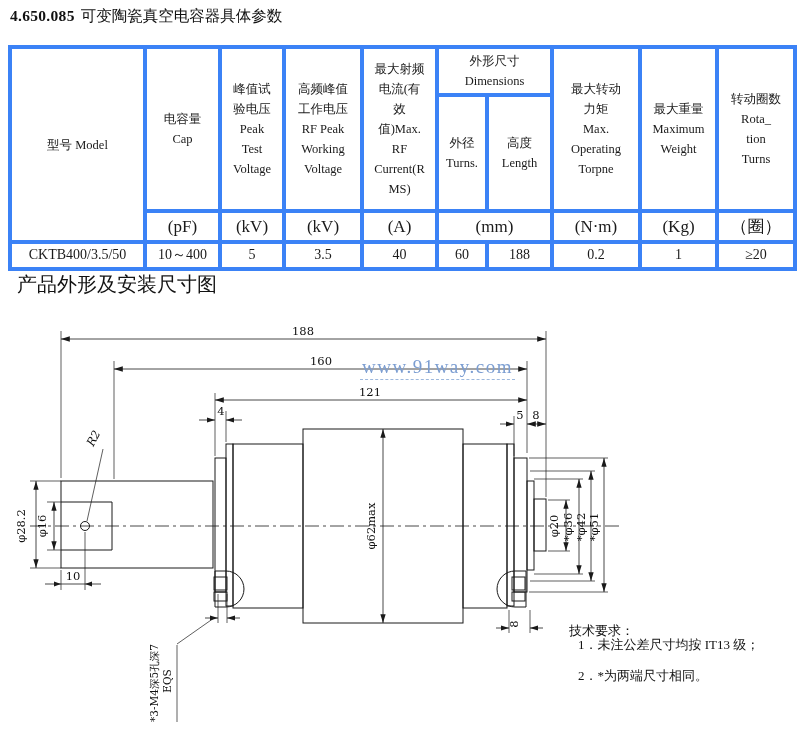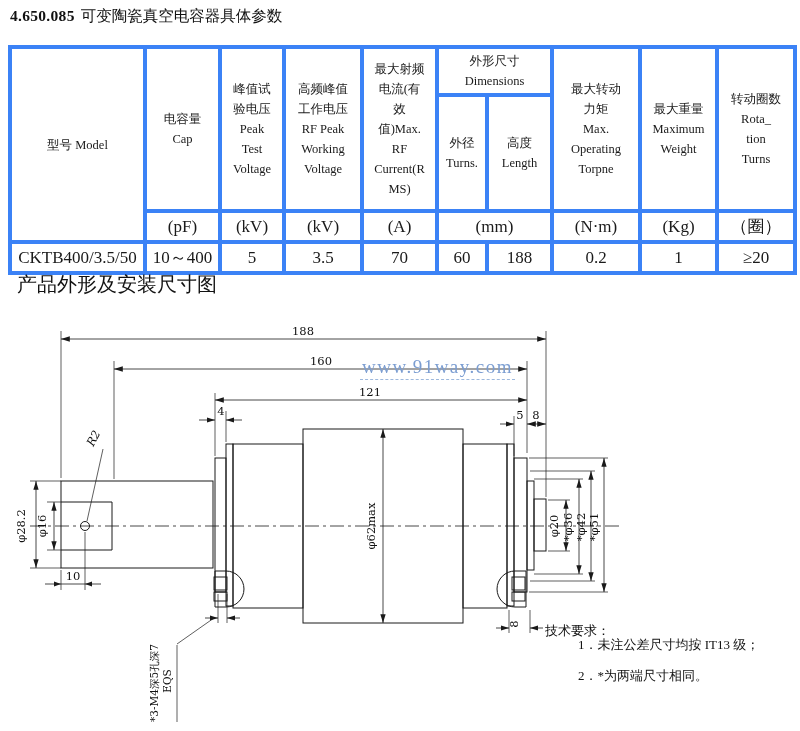--- a/index.html
+++ b/index.html
@@ -10,21 +10,21 @@
   .page-title .num{font-weight:bold;letter-spacing:.3px;}
   .page-title .txt{margin-left:6px;font-family:Liberation Serif, serif;}
 
   table.spec{position:absolute;left:8px;top:45px;width:785px;border-collapse:collapse;
              table-layout:fixed;font-size:12.5px;color:#1a1a1a;}
   table.spec th,table.spec td{border:4px solid #3b82f6;padding:0 1px;text-align:center;
              vertical-align:middle;font-weight:normal;white-space:pre-line;line-height:1.6;}
   tr.hdr1 th{height:44px;}
   tr.hdr2 th{height:112px;}
   tr.units td{height:23px;font-size:17px;}
-  tr.vals td{height:23px;font-size:17px;}
+  tr.vals td{height:23px;font-size:14px;}
 
   .section-title{position:absolute;left:17px;top:271px;font-size:20px;}
 
   svg.draw{position:absolute;left:0;top:300px;}
   .out{stroke:#1a1a1a;stroke-width:1;fill:none;}
   .dim{stroke:#1a1a1a;stroke-width:.8;fill:none;}
   .ext{stroke:#1a1a1a;stroke-width:.7;fill:none;}
   .cl{stroke:#1a1a1a;stroke-width:.8;fill:none;stroke-dasharray:14 4 3 4;}
   .ah{fill:#1a1a1a;stroke:none;}
   text.dt{font-family:"DejaVu Serif",serif;font-size:11.5px;fill:#111;stroke:none;}
@@ -105,21 +105,21 @@
     <td colspan="2">(mm)</td>
     <td>(N·m)</td>
     <td>(Kg)</td>
     <td>（圈）</td>
   </tr>
   <tr class="vals">
     <td>CKTB400/3.5/50</td>
     <td>10～400</td>
     <td>5</td>
     <td>3.5</td>
-    <td>70</td>
+    <td>40</td>
     <td>60</td>
     <td>188</td>
     <td>0.2</td>
     <td>1</td>
     <td>≥20</td>
   </tr>
 </tbody>
   </table>
 
 <div class="section-title">产品外形及安装尺寸图</div>
@@ -251,15 +251,15 @@
     <text class="dt" x="585" y="527" text-anchor="middle" transform="rotate(-90 585 527)">*φ42</text>
     <text class="dt" x="598" y="527" text-anchor="middle" transform="rotate(-90 598 527)">*φ51</text>
     <text class="dt" x="518" y="624" text-anchor="middle" transform="rotate(-90 518 624)">8</text>
     <text class="dts" x="158" y="683" text-anchor="middle" transform="rotate(-90 158 683)">*3-M4深5孔深7</text>
     <text class="dts" x="171" y="681" text-anchor="middle" transform="rotate(-90 171 681)">EQS</text>
   </g>
 </svg>
 
 <div class="wm">www.91way.com</div>
 
-<div class="notes" style="left:545px;top:622px;">技术要求：</div>
+<div class="notes" style="left:569px;top:622px;">技术要求：</div>
 <div class="notes" style="left:578px;top:636px;">1．未注公差尺寸均按 IT13 级；</div>
 <div class="notes" style="left:578px;top:667px;">2．*为两端尺寸相同。</div>
 
 </body></html>

